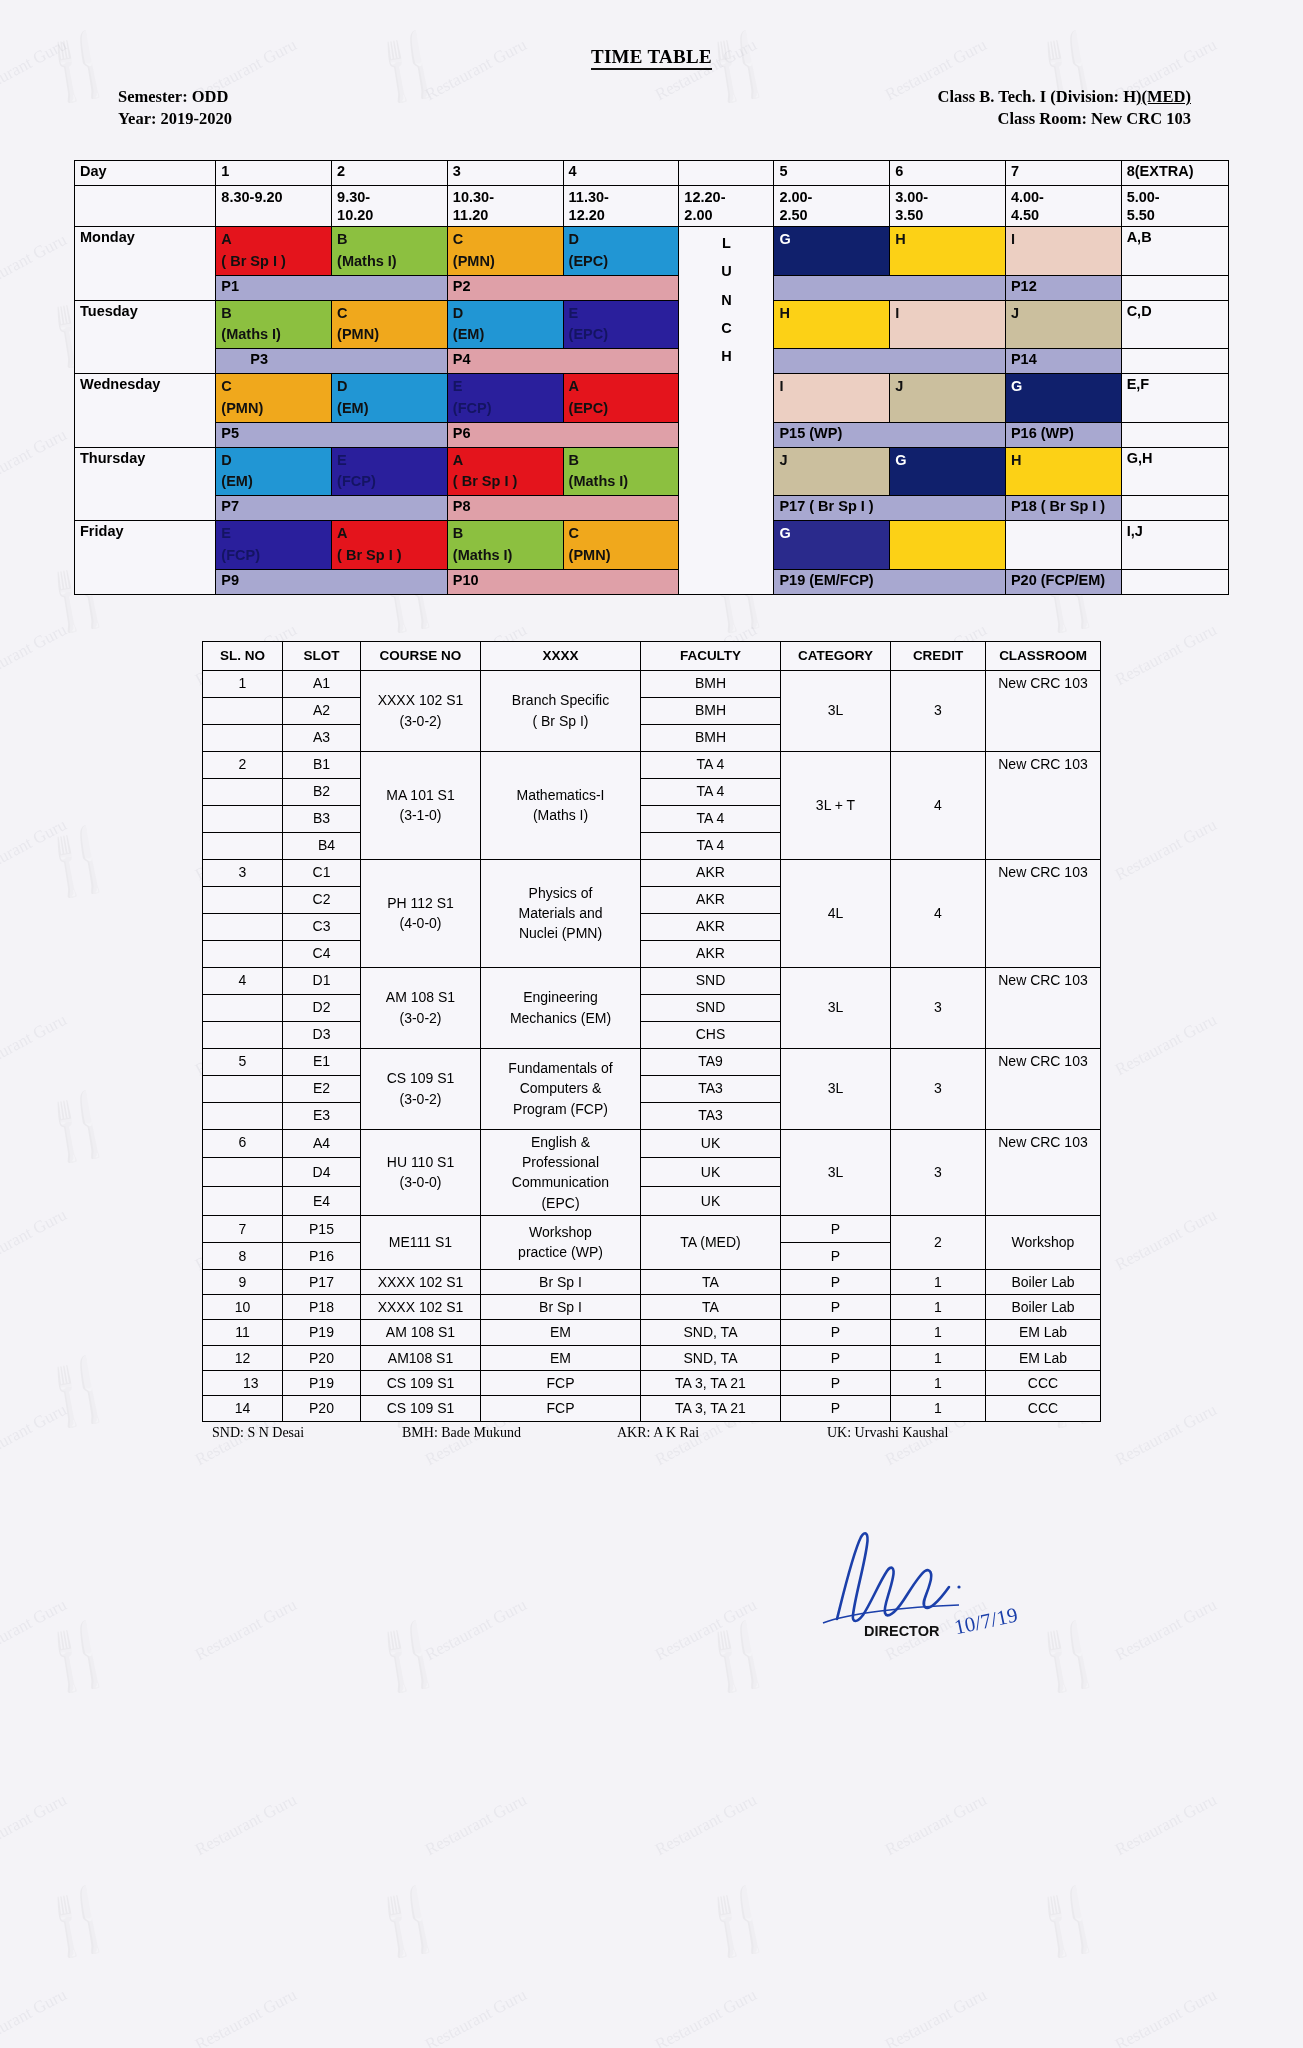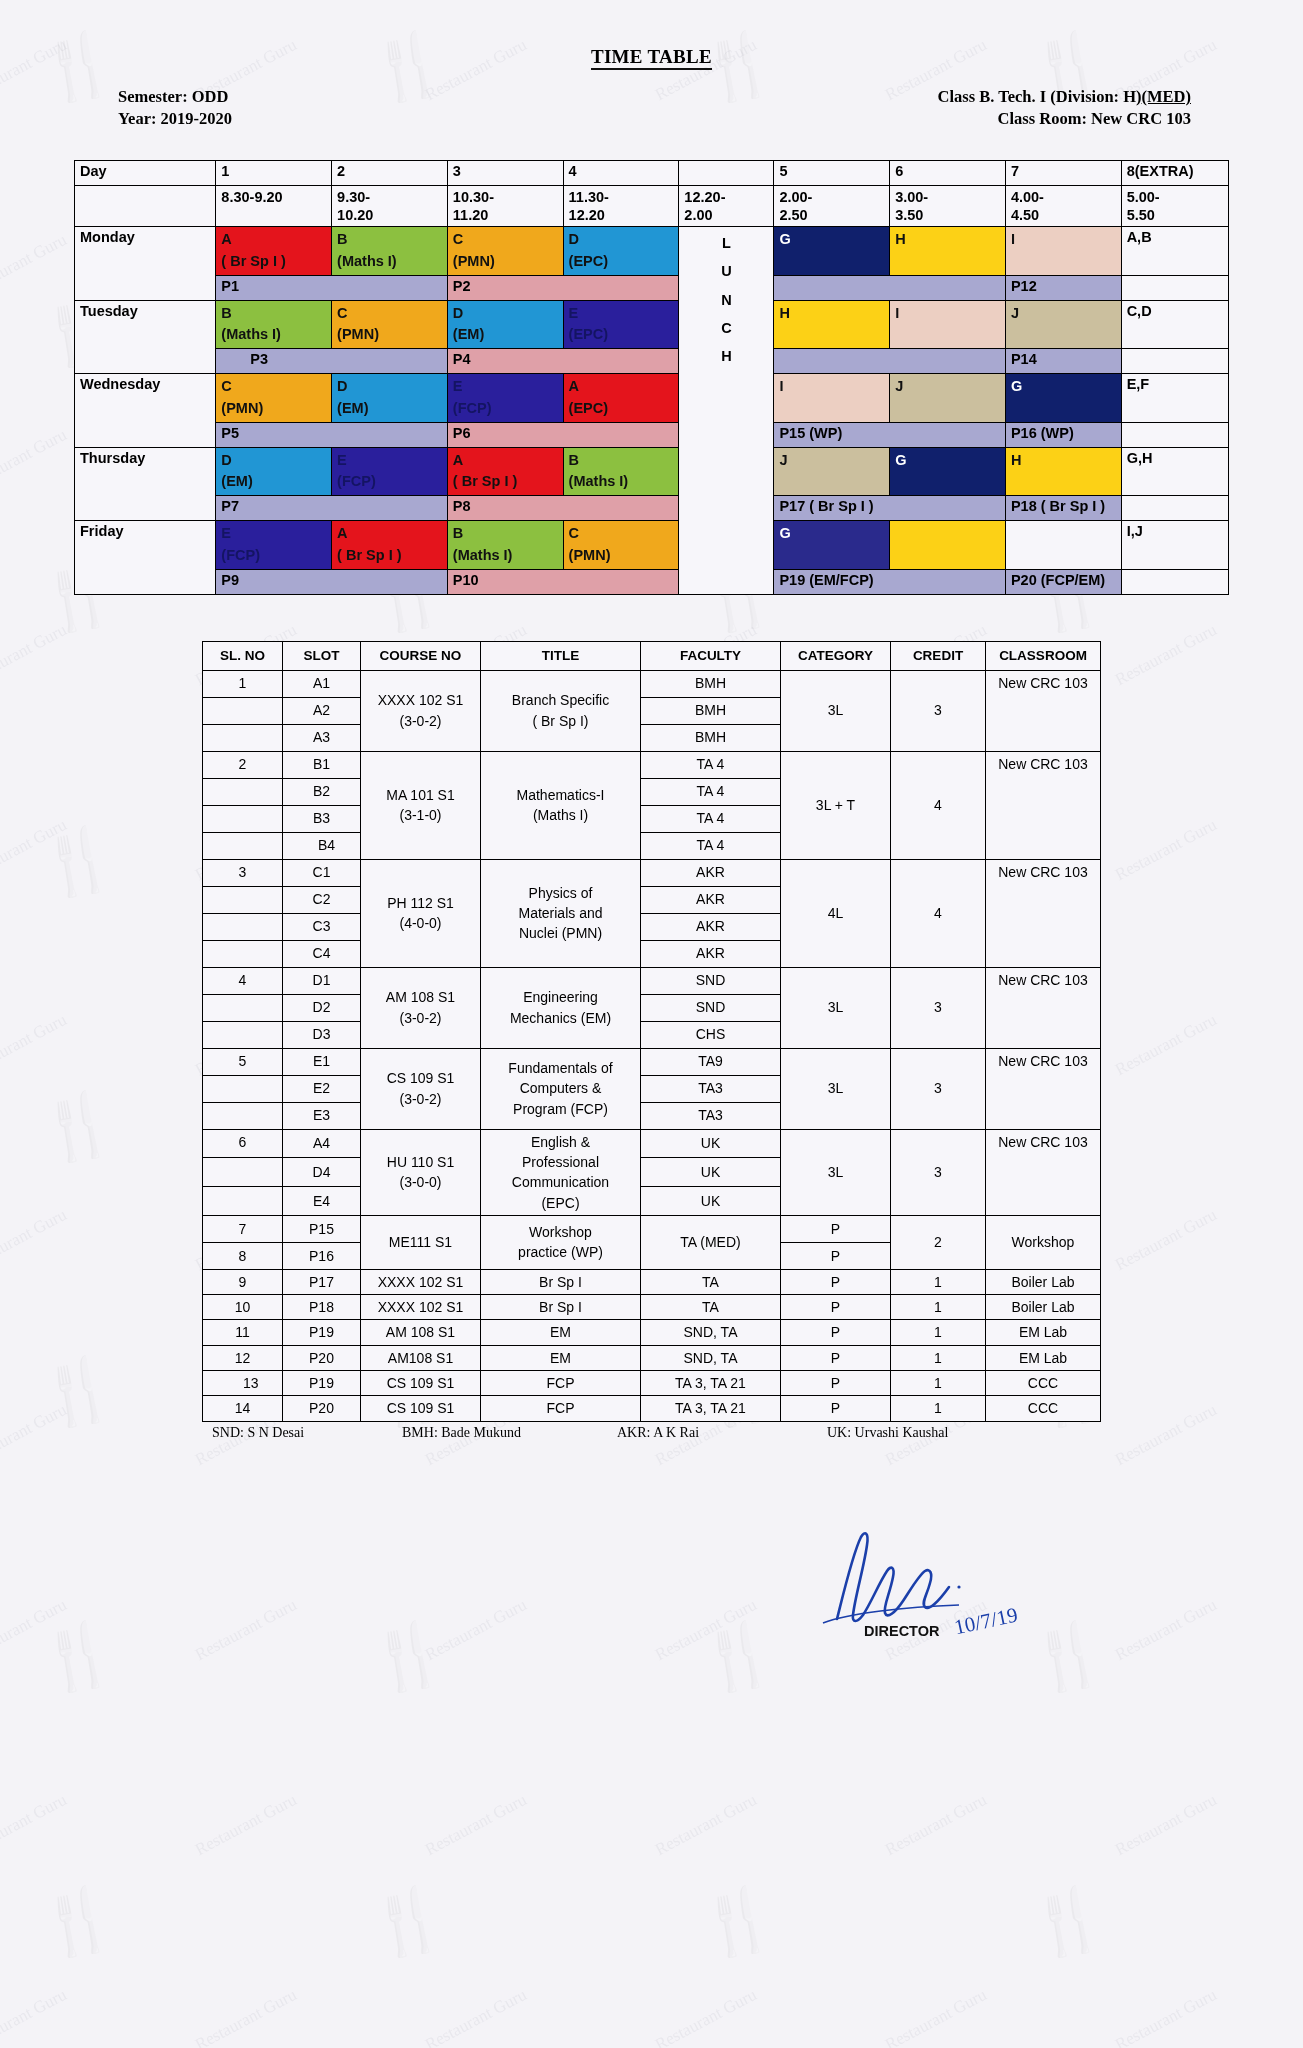--- a/index.html
+++ b/index.html
@@ -416,21 +416,21 @@
           <td style="text-align: center; vertical-align: middle; font-weight: bold; font-size: 13.5px; line-height: 1.45; height: 24px;">
             <div>SL. NO</div>
           </td>
           <td style="text-align: center; vertical-align: middle; font-weight: bold; font-size: 13.5px; line-height: 1.45; height: 24px;">
             <div>SLOT</div>
           </td>
           <td style="text-align: center; vertical-align: middle; font-weight: bold; font-size: 13.5px; line-height: 1.45; height: 24px;">
             <div>COURSE NO</div>
           </td>
           <td style="text-align: center; vertical-align: middle; font-weight: bold; font-size: 13.5px; line-height: 1.45; height: 24px;">
-            <div>TITLE</div>
+            <div>XXXX</div>
           </td>
           <td style="text-align: center; vertical-align: middle; font-weight: bold; font-size: 13.5px; line-height: 1.45; height: 24px;">
             <div>FACULTY</div>
           </td>
           <td style="text-align: center; vertical-align: middle; font-weight: bold; font-size: 13.5px; line-height: 1.45; height: 24px;">
             <div>CATEGORY</div>
           </td>
           <td style="text-align: center; vertical-align: middle; font-weight: bold; font-size: 13.5px; line-height: 1.45; height: 24px;">
             <div>CREDIT</div>
           </td>

